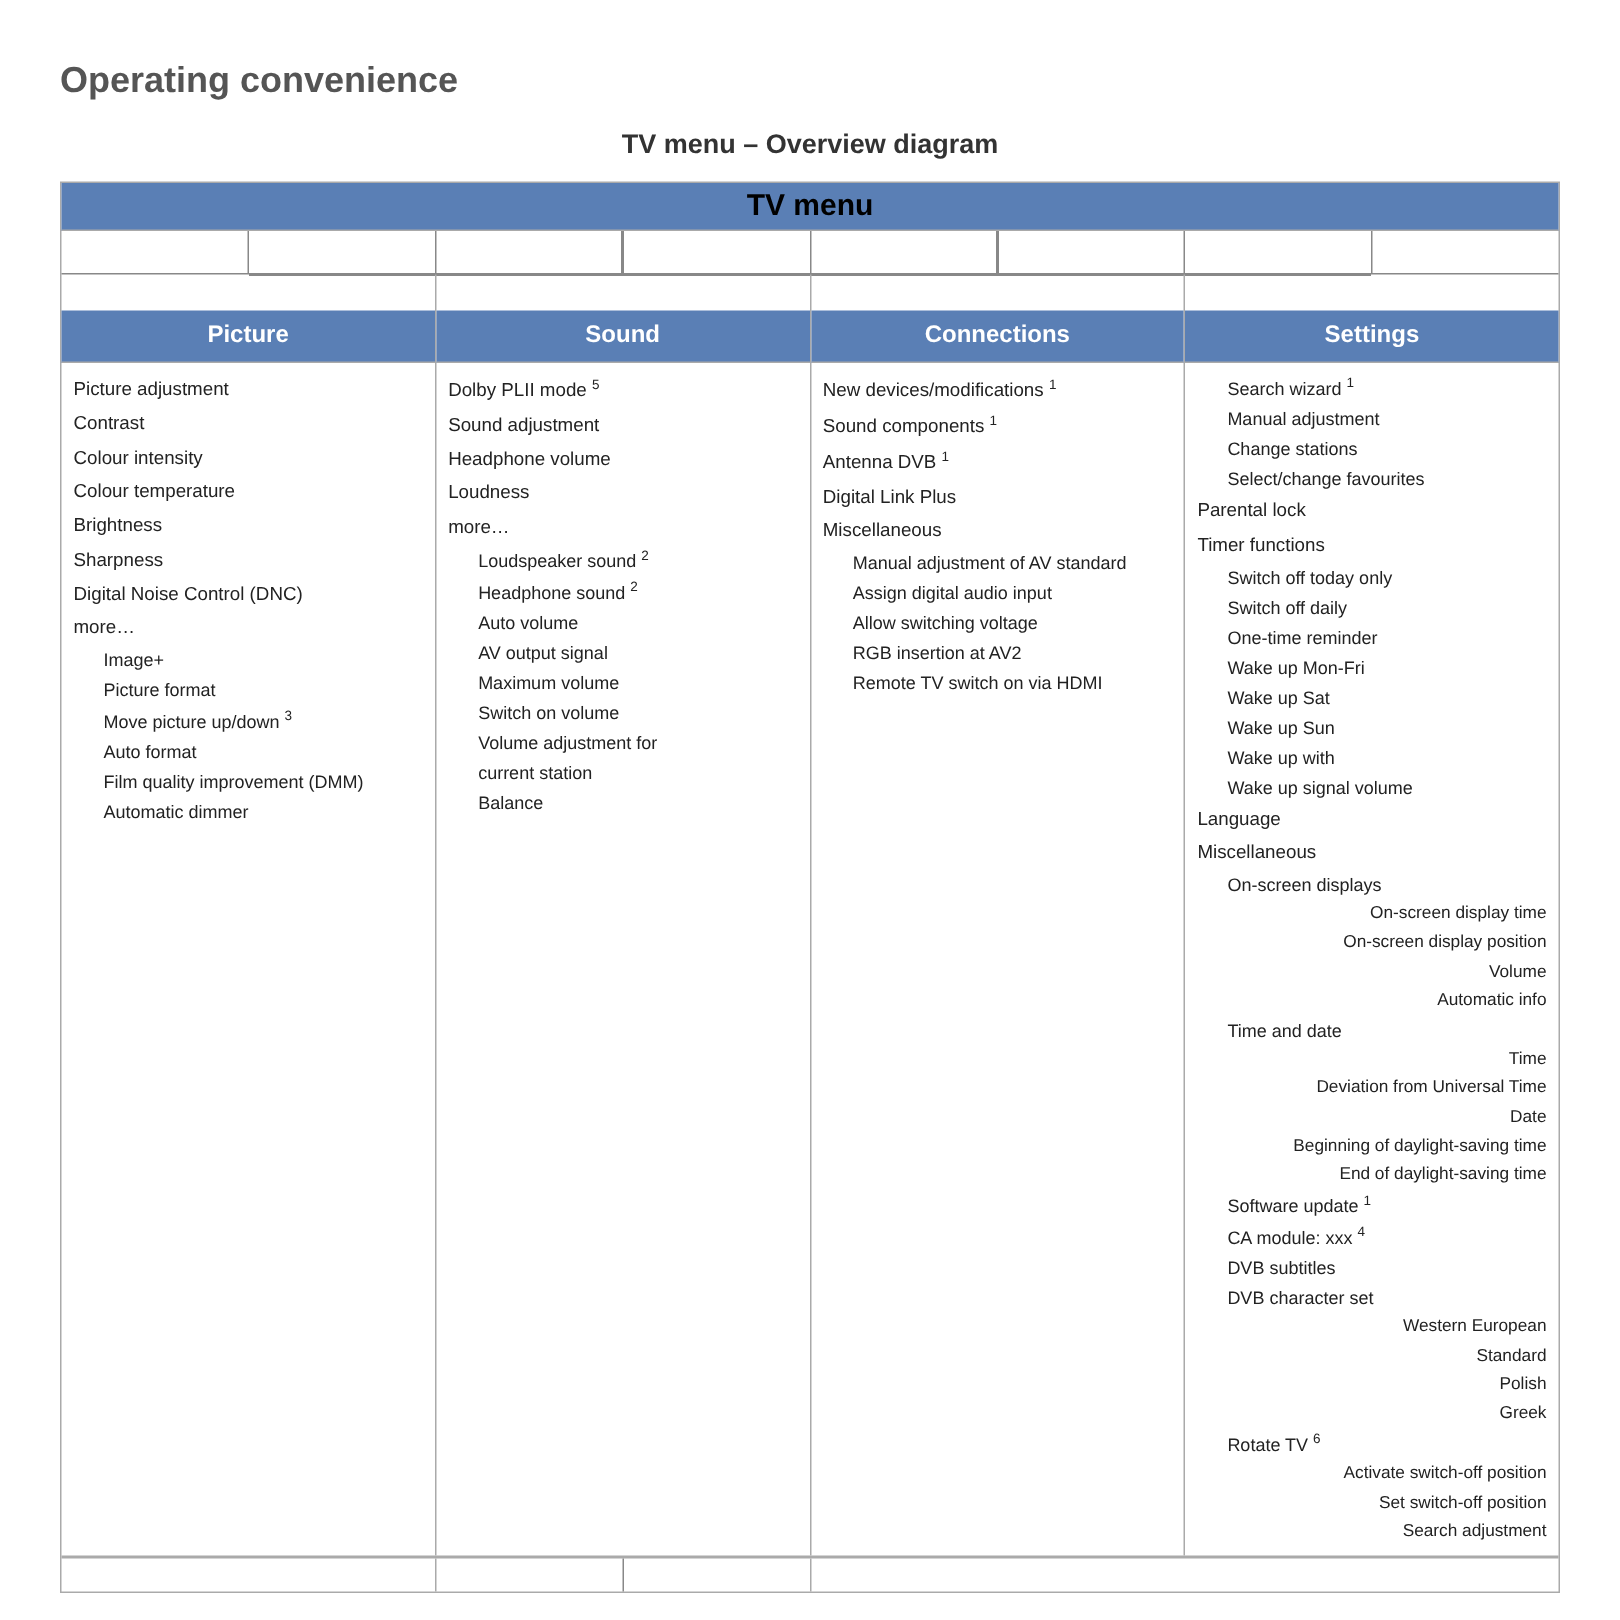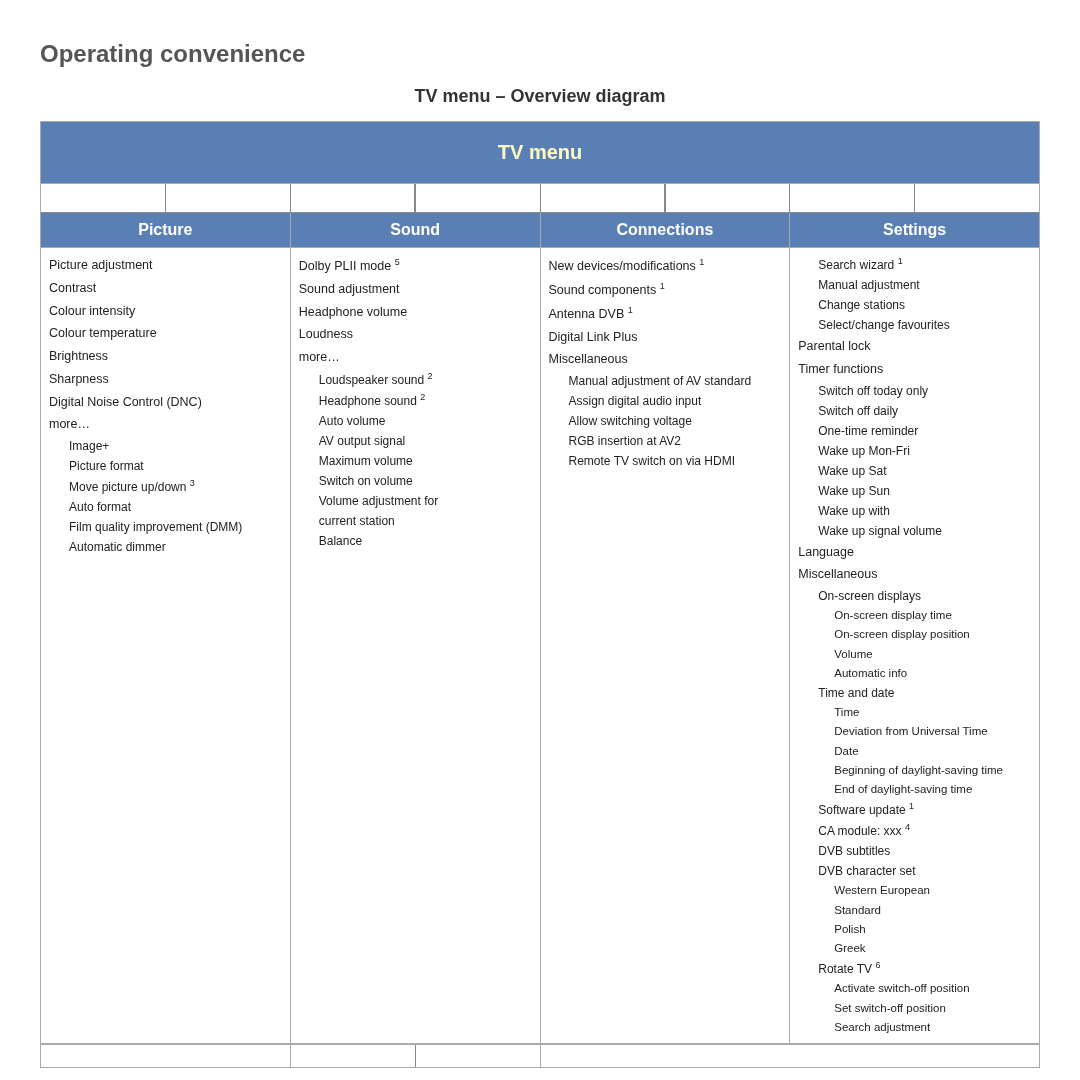--- a/index.html
+++ b/index.html
@@ -29,25 +29,25 @@
     }
 
     .diagram-wrapper {
       border: 1.5px solid #aaa;
       width: 100%;
     }
 
     
     .tv-menu-header {
       background: #5a7fb5;
-      color: #fef9c3;
+      color: #000000;
       text-align: center;
       font-size: 20px;
       font-weight: bold;
-      padding: 19px 0;
+      padding: 4px 0;
       border-bottom: 1.5px solid #aaa;
     }
 
     
     .columns-row {
       display: flex;
       border-top: 1.5px solid #888;
       position: relative;
     }
 
@@ -62,20 +62,21 @@
     }
 
     .col-header {
       background: #5a7fb5;
       color: white;
       text-align: center;
       font-size: 16px;
       font-weight: bold;
       padding: 8px 4px;
       border-bottom: 1.5px solid #aaa;
+      margin-top: 24px;
     }
 
     .col-content {
       padding: 6px 8px;
       font-size: 12.5px;
     }
 
     .col-content .item {
       padding: 2px 0;
       line-height: 1.5;
@@ -84,20 +85,21 @@
     .col-content .sub-item {
       padding: 1px 0 1px 20px;
       line-height: 1.5;
       font-size: 12px;
     }
 
     .col-content .sub-sub-item {
       padding: 1px 0 1px 36px;
       line-height: 1.5;
       font-size: 11.5px;
+      text-align: right;
     }
 
     
     .recording-area {
       display: flex;
       border-top: 1.5px solid #aaa;
     }
 
     sup {
       font-size: 9px;

